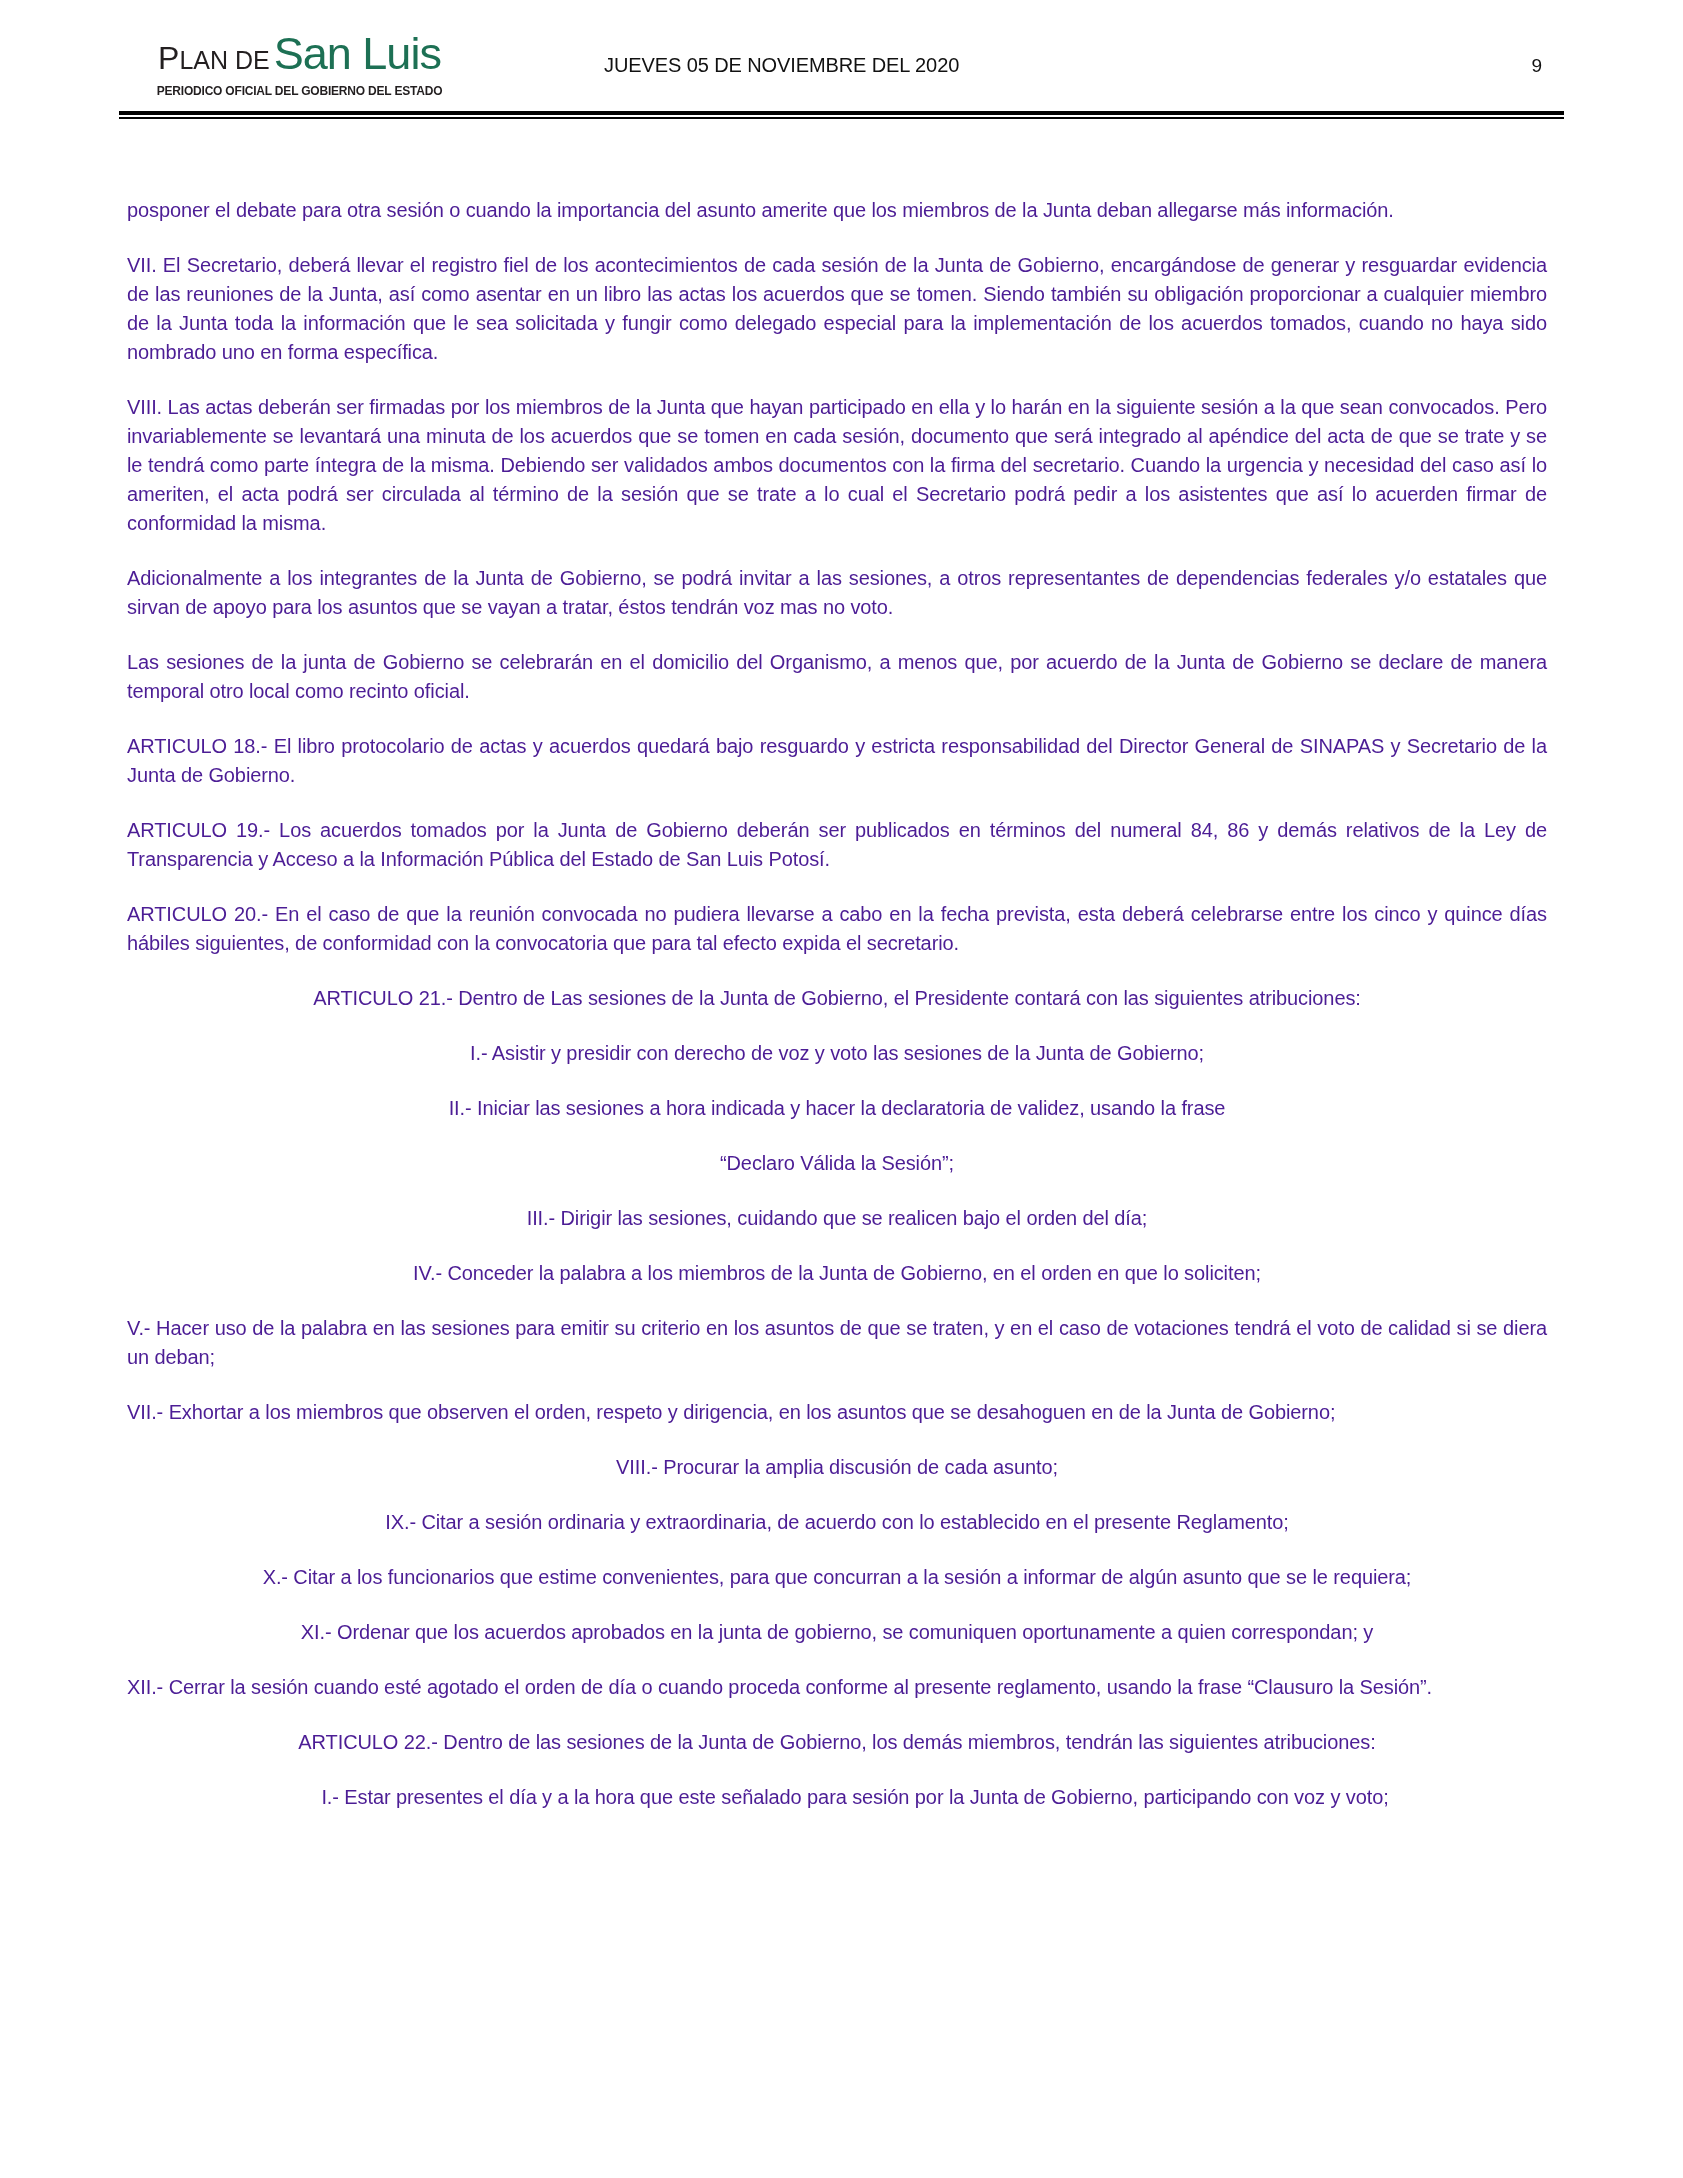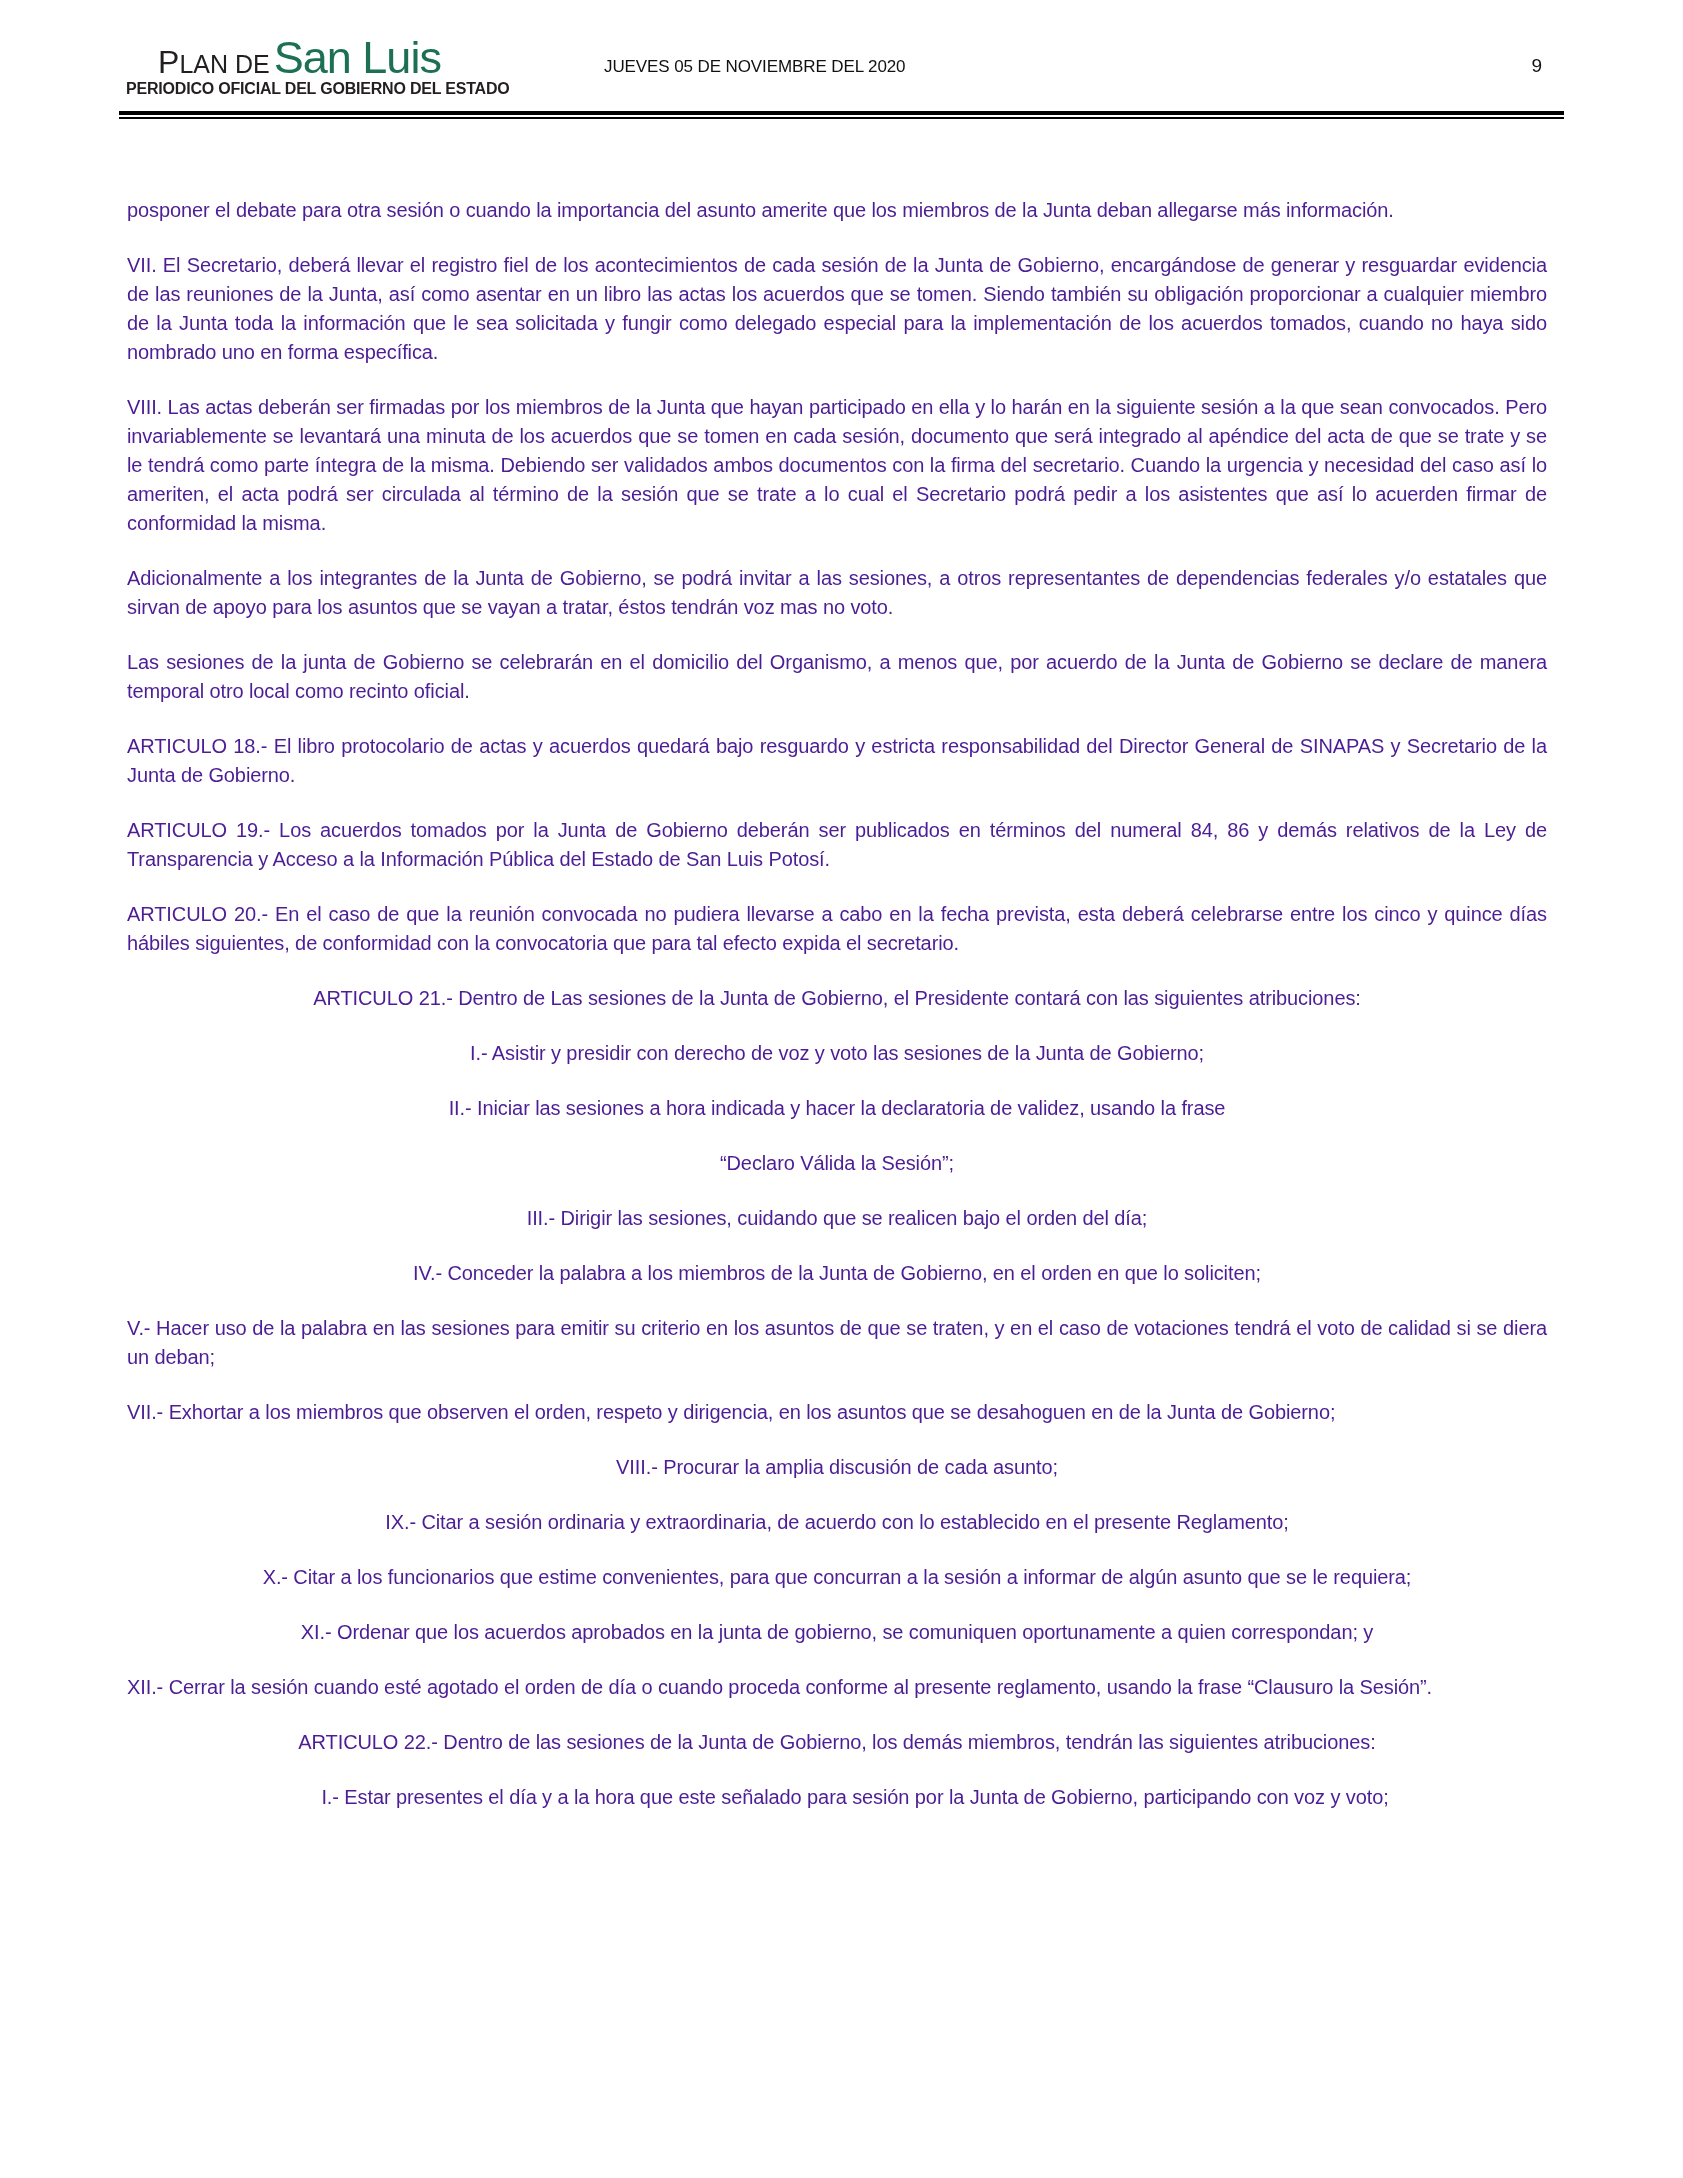--- a/index.html
+++ b/index.html
@@ -57,35 +57,35 @@
     letter-spacing: 0px;
   }
   .logo-plan .cap { font-size: 32px; }
   .logo-sanluis {
     font-size: 45px;
     color: #1d7054;
     letter-spacing: -1px;
     margin-left: 4px;
   }
   .logo-sub {
-    margin-top: 1px;
-    font-size: 16px;
+    margin-top: 9px;
+    font-size: 12px;
     font-weight: bold;
     color: #231f20;
     letter-spacing: -0.2px;
     white-space: nowrap;
     transform: scaleX(1.0);
     transform-origin: left center;
   }
 
   .masthead-date {
     position: absolute;
     left: 485px;
     bottom: 42px;
-    font-size: 17px;
+    font-size: 20px;
     color: #111111;
     letter-spacing: -0.1px;
     white-space: nowrap;
   }
 
   .masthead-pageno {
     position: absolute;
     right: 22px;
     bottom: 42px;
     font-size: 19px;

